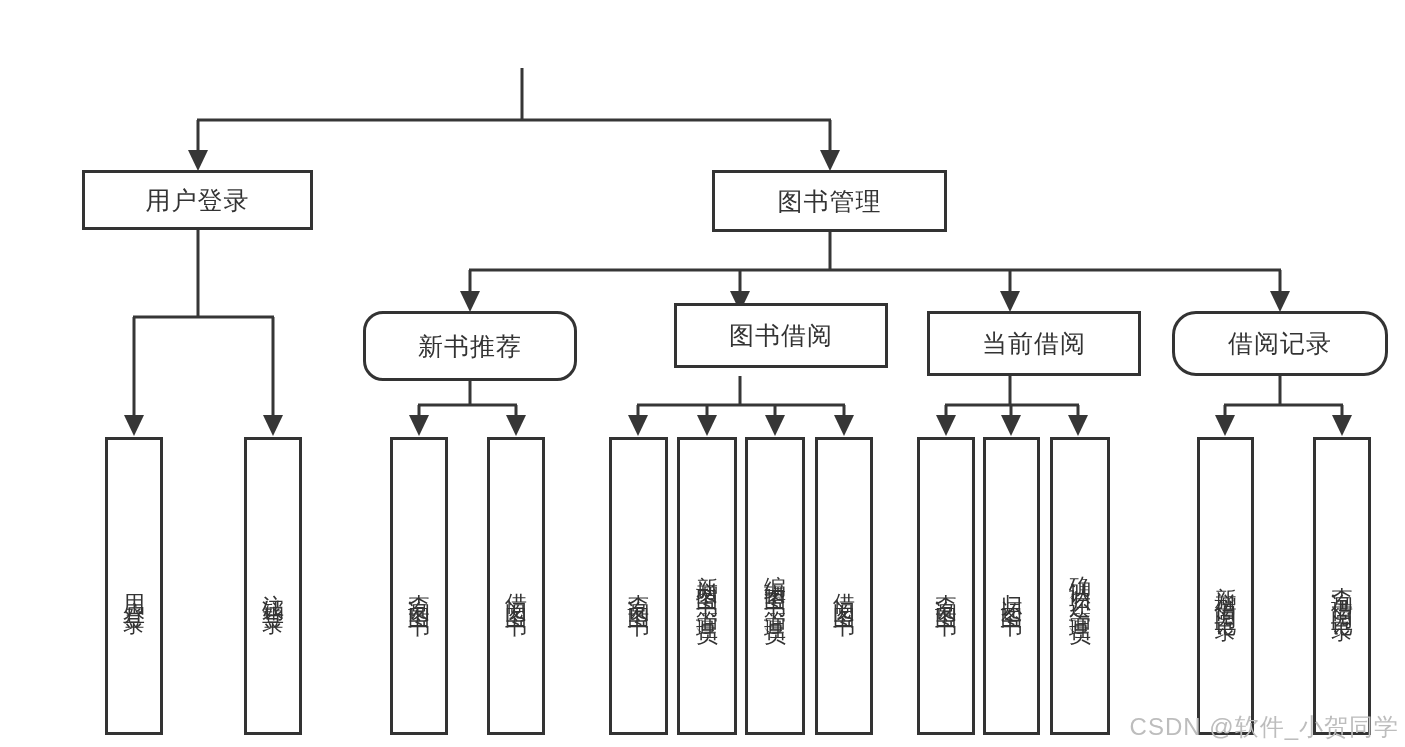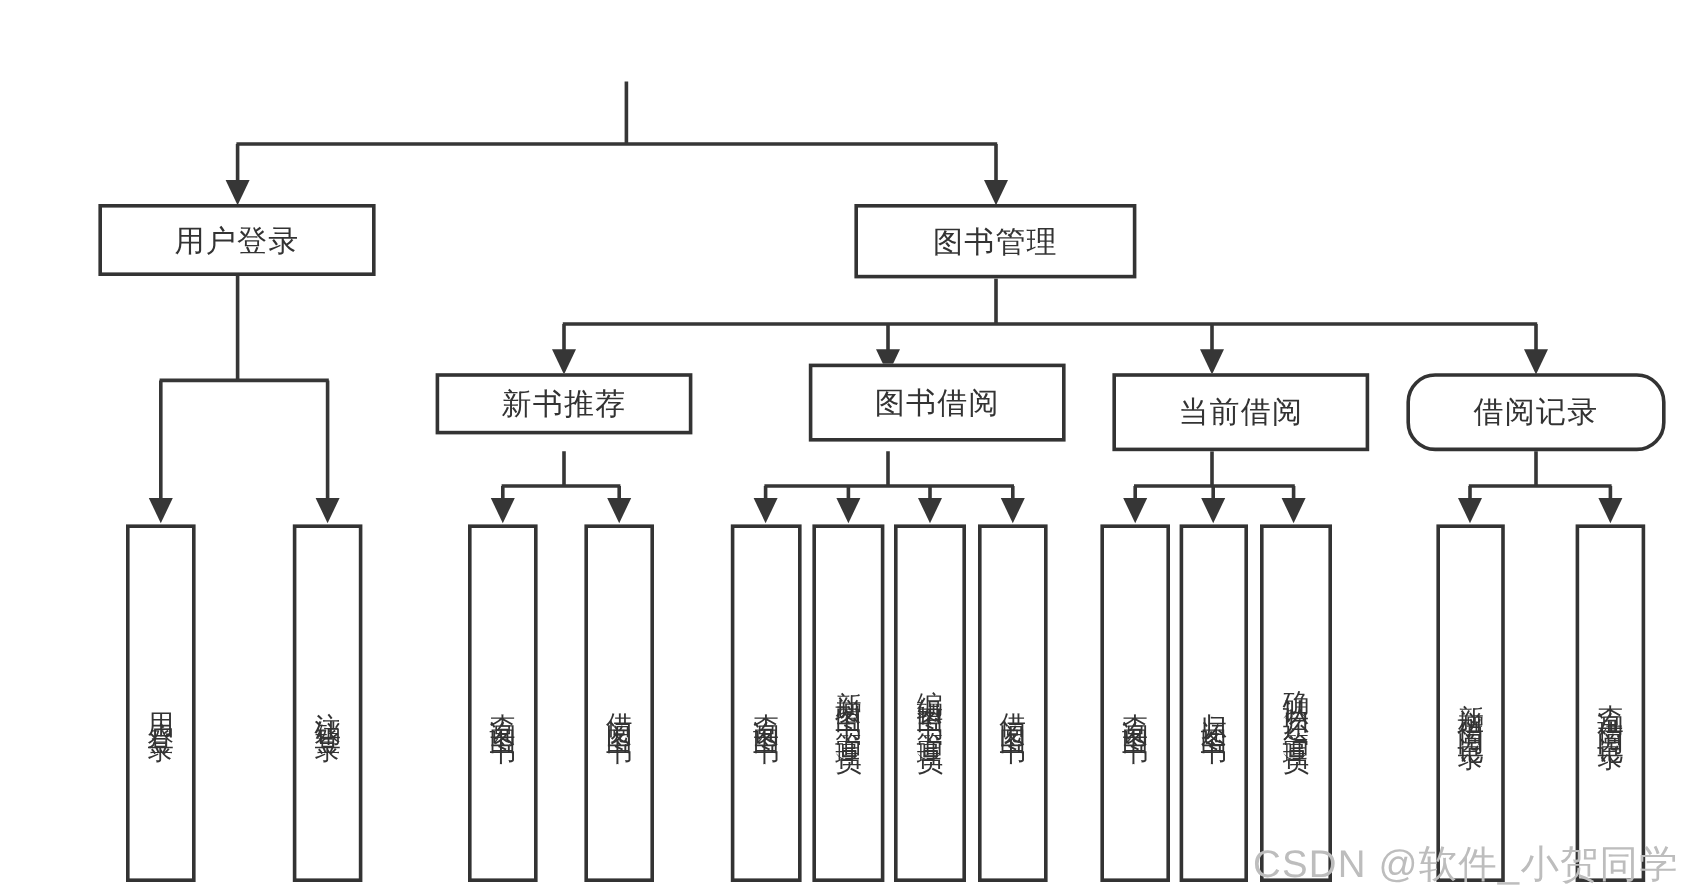--- a/index.html
+++ b/index.html
@@ -12,21 +12,21 @@
     position:absolute;box-sizing:border-box;border:3px solid #333333;background:#ffffff;
     display:flex;align-items:center;justify-content:center;
   }
   .hlabel{font-size:25px;letter-spacing:1px;white-space:nowrap;color:#333333;}
   .vlabel{
     writing-mode:vertical-rl;text-orientation:mixed;
     font-size:22px;letter-spacing:7px;margin-bottom:-7px;
     white-space:nowrap;color:#333333;
   }
   .watermark{
-    position:absolute;right:6px;bottom:4px;font-size:32px;color:#bdbdbd;
+    position:absolute;right:6px;bottom:4px;font-size:24px;color:#bdbdbd;
     white-space:nowrap;z-index:5;letter-spacing:1px;
   }
 </style>
 </head>
 <body>
 
 <div class="canvas">
 
   <svg class="lines" viewBox="0 0 1405 747">
     <path d="M522 68 V120 M197 120 H831 M198 120 V151 M830 120 V151
@@ -61,21 +61,21 @@
   </svg>
 
 
   <div class="box" style="left:82px;top:170px;width:231px;height:60px;">
     <span class="hlabel">用户登录</span>
   </div>
   <div class="box" style="left:712px;top:170px;width:235px;height:62px;">
     <span class="hlabel">图书管理</span>
   </div>
 
-  <div class="box" style="left:363px;top:311px;width:214px;height:51px;">
+  <div class="box" style="left:363px;top:311px;width:214px;height:70px;border-radius:20px;">
     <span class="hlabel">新书推荐</span>
   </div>
   <div class="box" style="left:633px;top:303px;width:214px;height:65px;margin-left:41px;">
     <span class="hlabel">图书借阅</span>
   </div>
   <div class="box" style="left:903px;top:311px;width:214px;height:65px;margin-left:24px;">
     <span class="hlabel">当前借阅</span>
   </div>
   <div class="box" style="left:1172px;top:311px;width:216px;height:65px;border-radius:24px;">
     <span class="hlabel">借阅记录</span>

